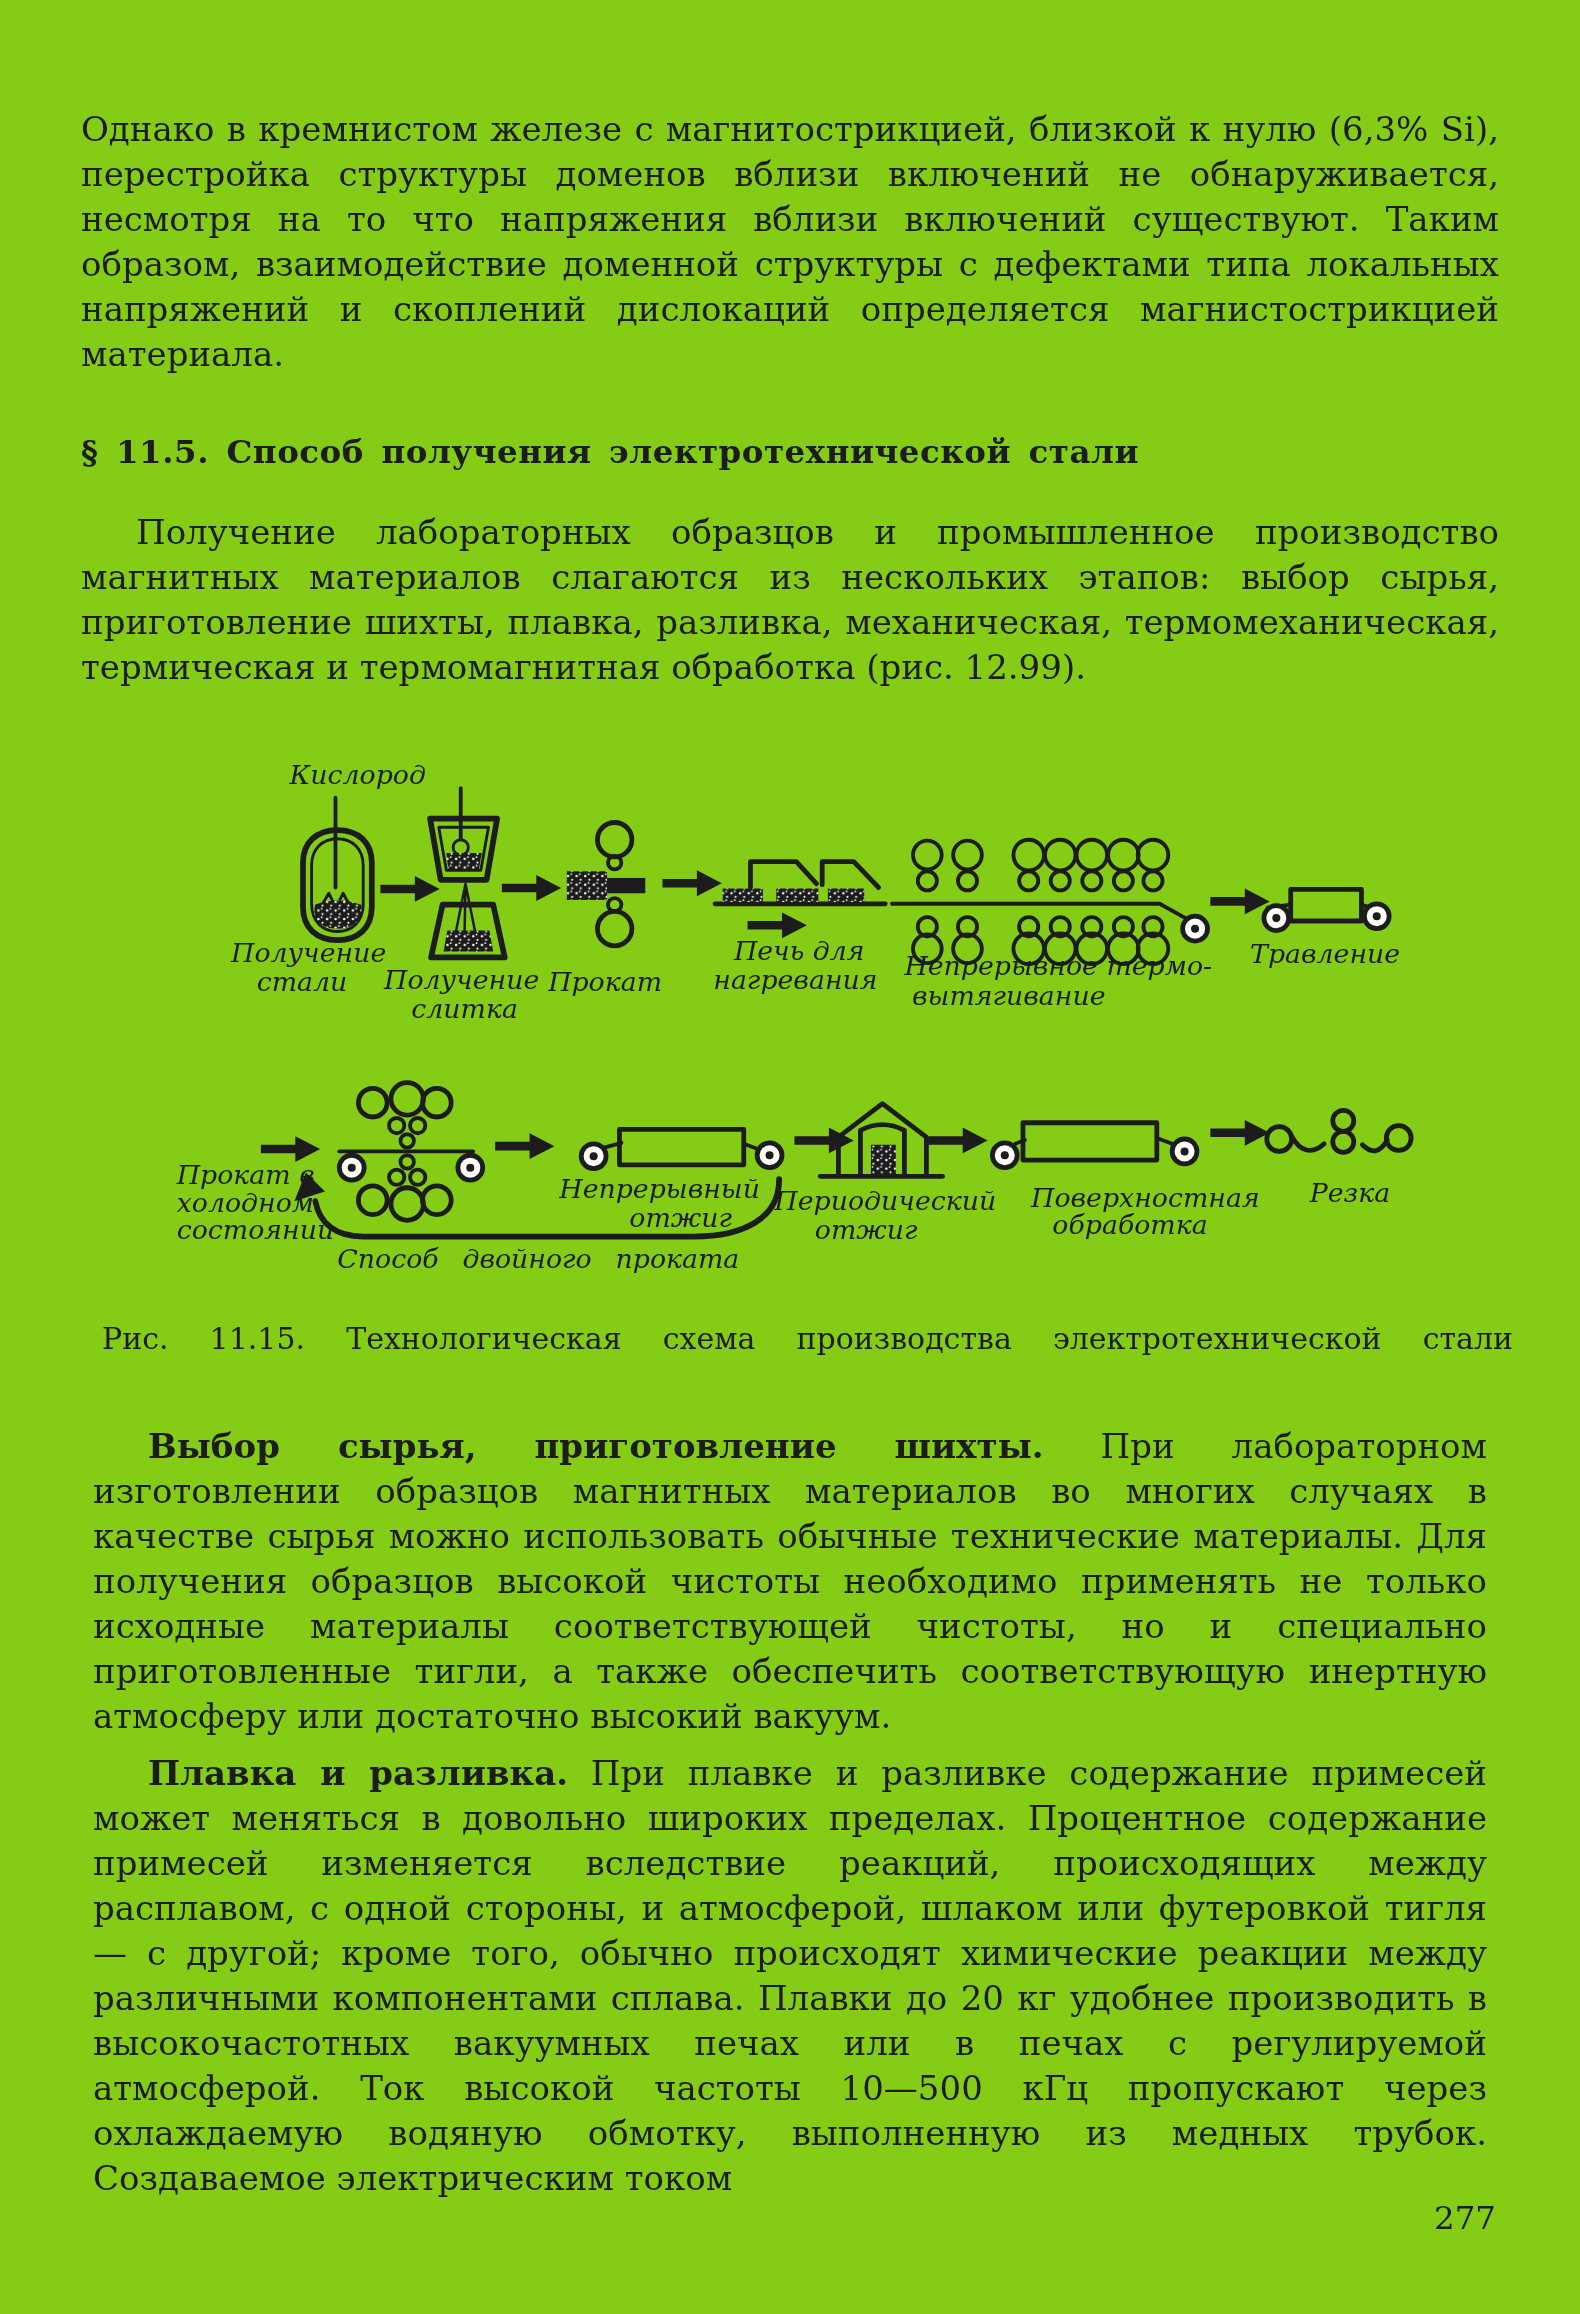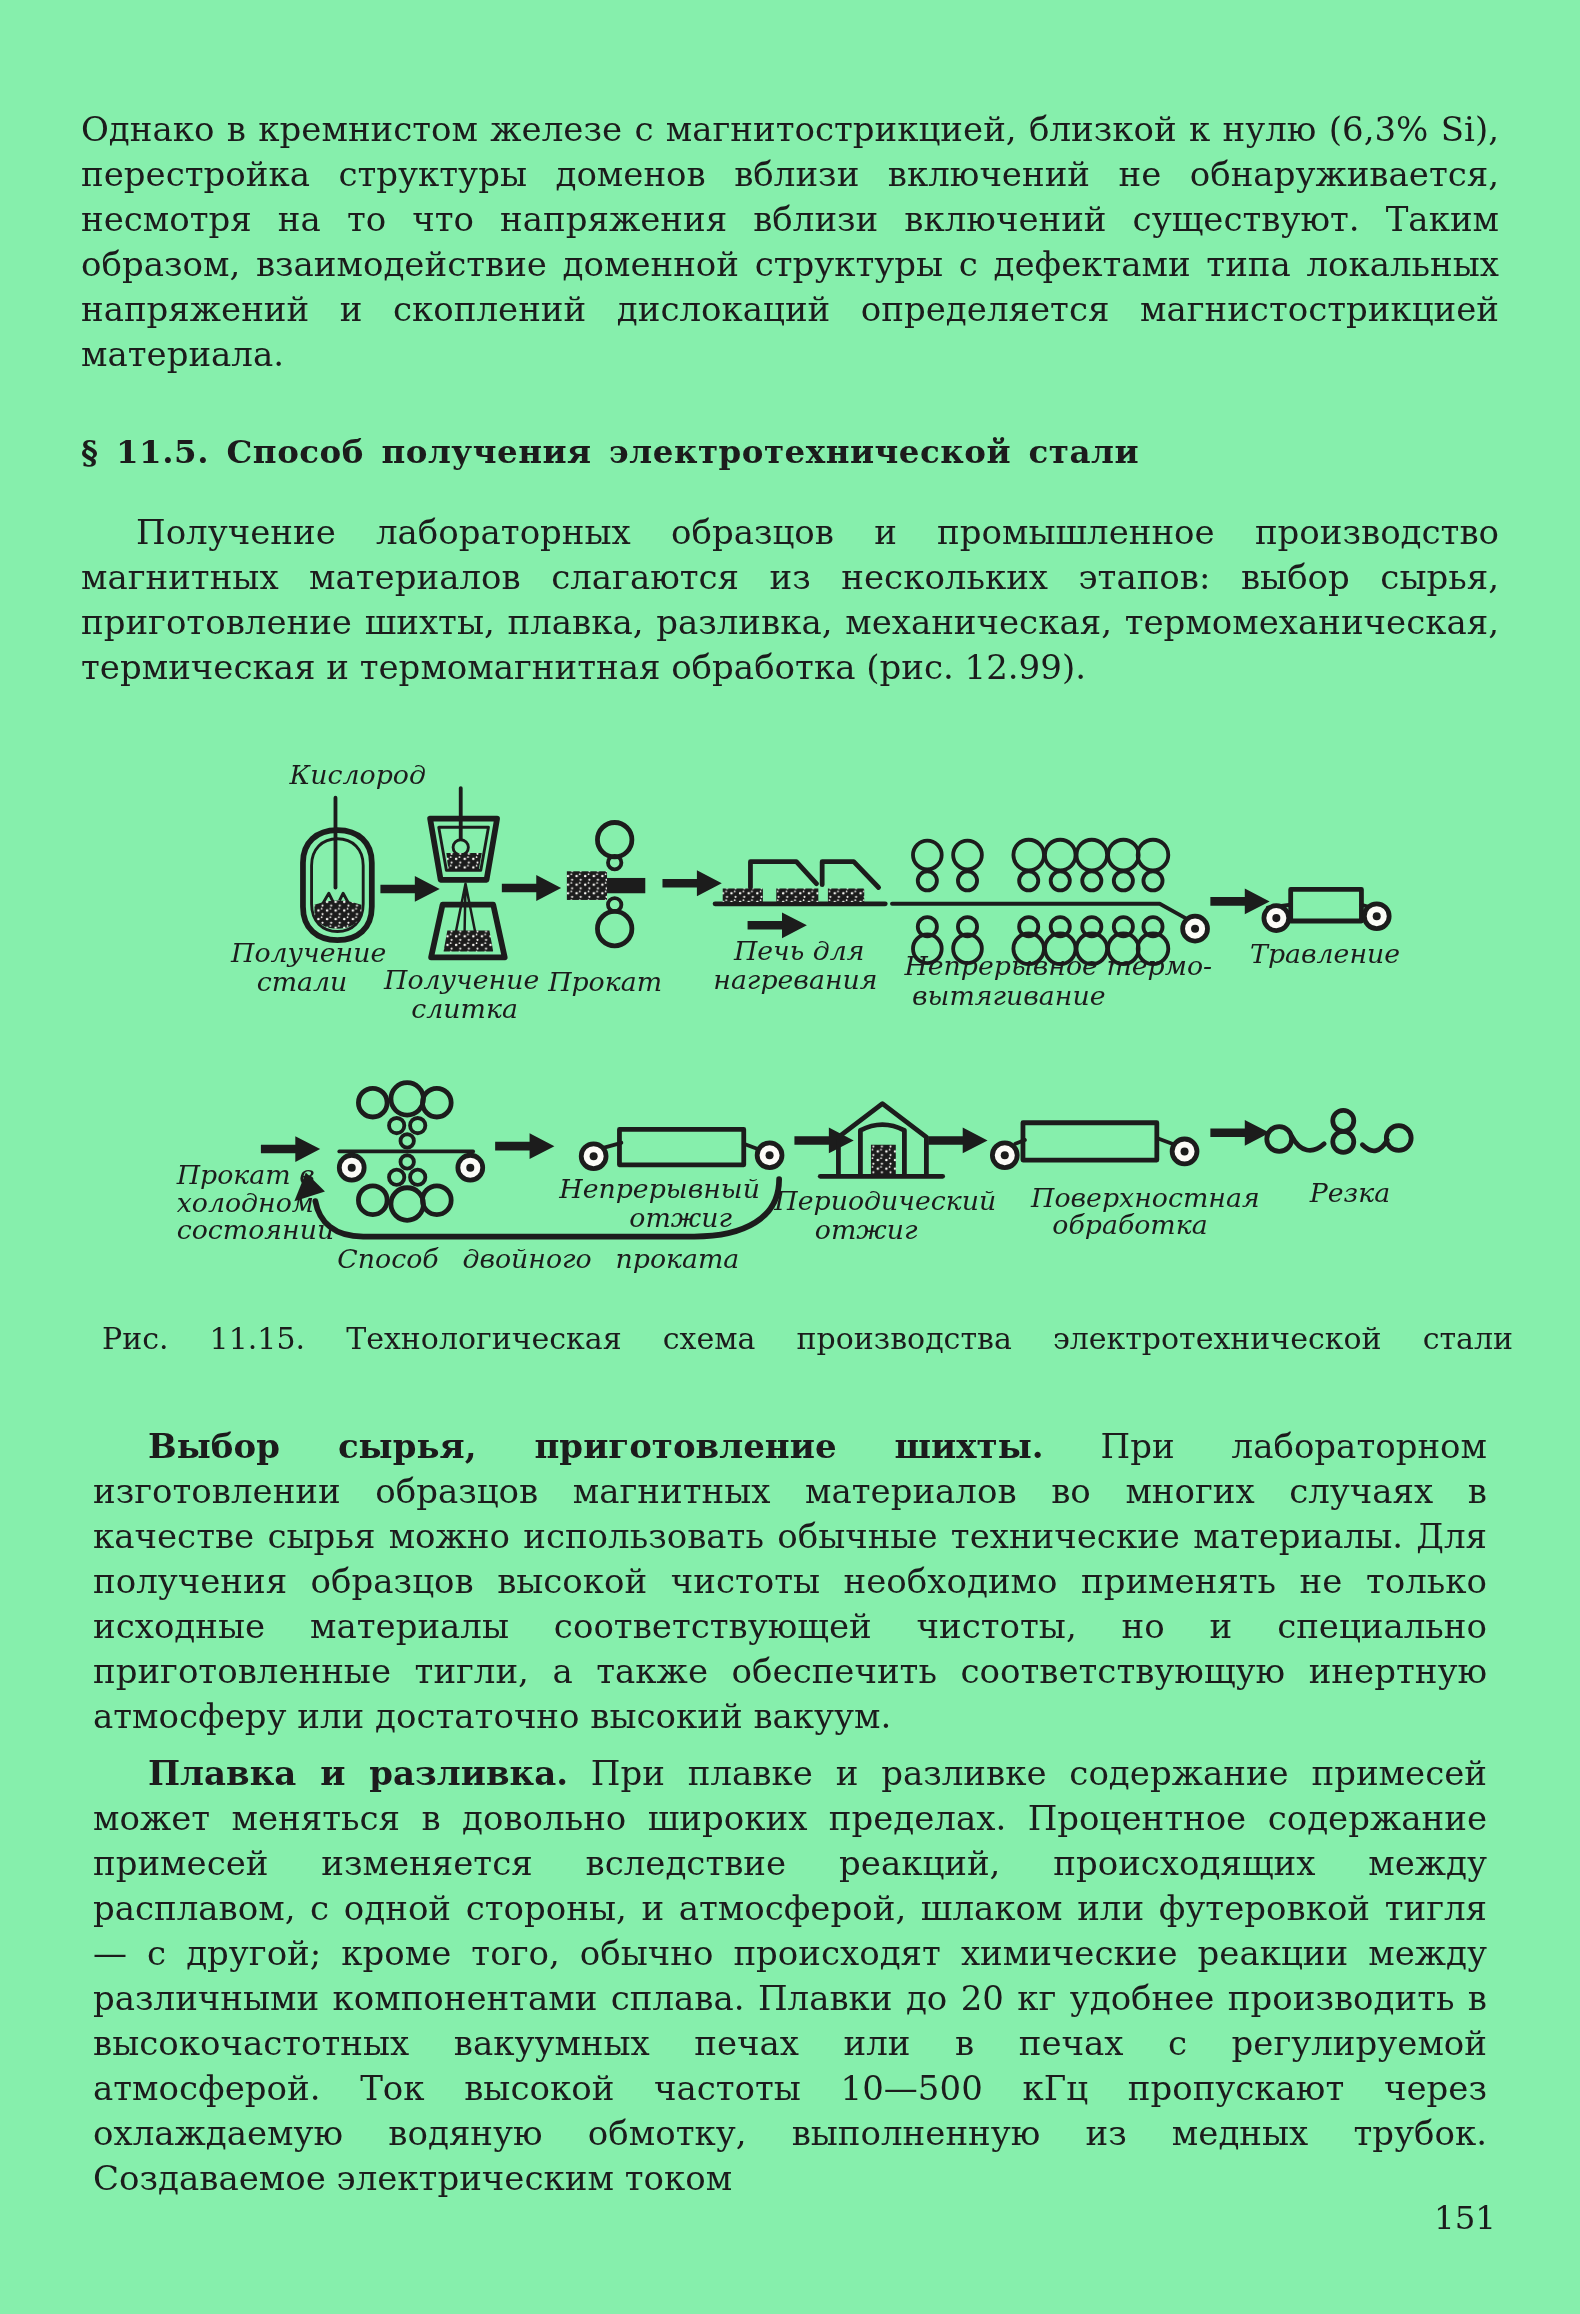--- a/index.html
+++ b/index.html
@@ -4,21 +4,21 @@
 <style>
   html, body { margin: 0; padding: 0; }
   body {
     width: 1580px; height: 2314px;
     background: #e9e7e1;
     font-family: "DejaVu Serif", "Liberation Serif", serif;
   }
   .page {
     position: relative;
     width: 1580px; height: 2314px;
-    background: #86efac;
+    background: #84cc16;
     color: #1c1c1c;
     overflow: hidden;
   }
   .body-text {
     position: absolute;
     left: 81px; width: 1418px;
     font-size: 34px; line-height: 45px;
     text-align: justify;
     margin: 0;
     color: #1c1c1c;
@@ -296,16 +296,16 @@
     </svg>
   </div>
 
   <p class="caption">Рис. 11.15. Технологическая схема производства электротехнической стали</p>
 
   <div class="lower-block">
     <p class="flow-text"><b>Выбор сырья, приготовление шихты.</b><span> При лабораторном изготовлении образцов магнитных материалов во многих случаях в качестве сырья можно использовать обычные технические материалы. Для получения образцов высокой чистоты необходимо применять не только исходные материалы соответствующей чистоты, но и специально приготовленные тигли, а также обеспечить соответствующую инертную атмосферу или достаточно высокий вакуум.</span></p>
     <p class="flow-text"><b>Плавка и разливка.</b><span> При плавке и разливке содержание примесей может меняться в довольно широких пределах. Процентное содержание примесей изменяется вследствие реакций, происходящих между расплавом, с одной стороны, и атмосферой, шлаком или футеровкой тигля — с другой; кроме того, обычно происходят химические реакции между различными компонентами сплава. Плавки до 20 кг удобнее производить в высокочастотных вакуумных печах или в печах с регулируемой атмосферой. Ток высокой частоты 10—500 кГц пропускают через охлаждаемую водяную обмотку, выполненную из медных трубок. Создаваемое электрическим током</span></p>
   </div>
 
-  <div class="page-number">151</div>
+  <div class="page-number">277</div>
 
 </div>
 
 
 </body></html>

